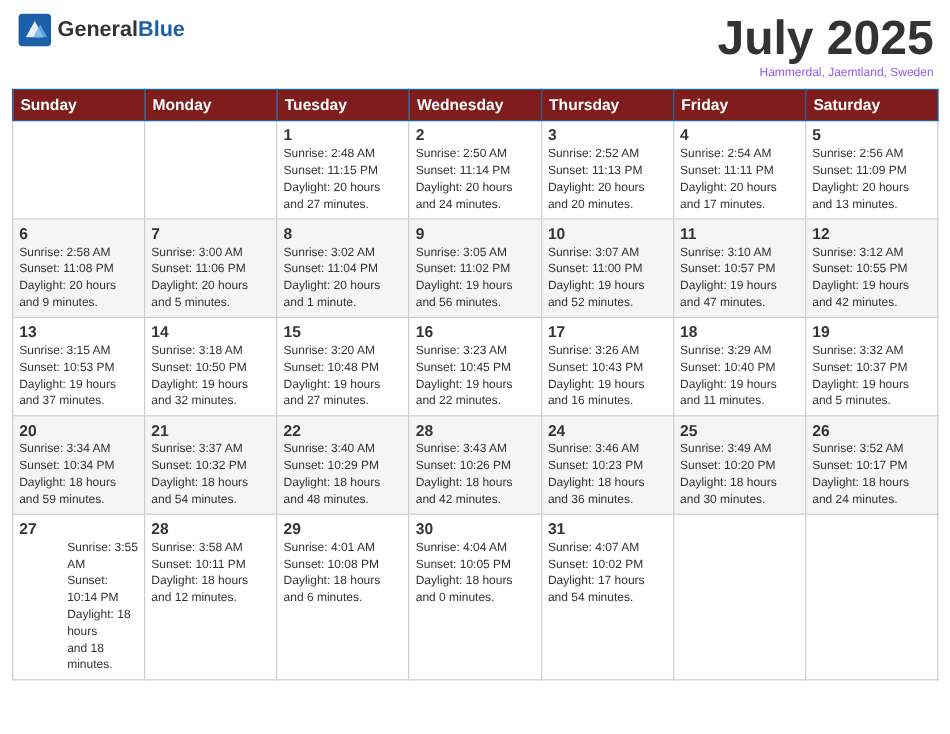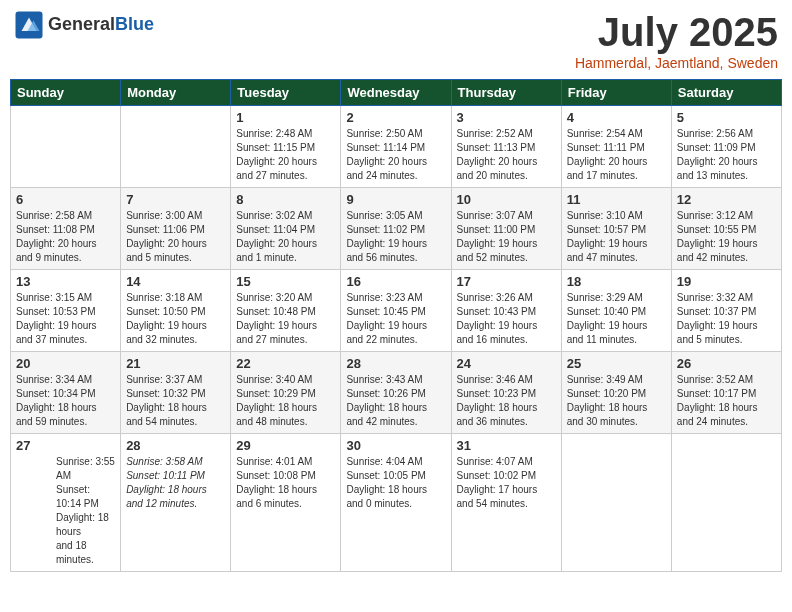--- a/index.html
+++ b/index.html
@@ -42,30 +42,30 @@
     }
     .title-area {
       text-align: right;
     }
     .month-title {
       font-size: 40px;
       font-weight: bold;
       color: #333;
     }
     .location-title {
-      font-size: 14px;
-      color: #c2410c;
+      font-size: 10px;
+      color: #8b5cf6;
     }
     .calendar {
       width: 100%;
       border-collapse: collapse;
       border: 1px solid #ccc;
     }
     .calendar th {
-      background: #14532d;
+      background: #7f1d1d;
       color: white;
       text-align: left;
       padding: 5px 6px;
       font-size: 13px;
       font-weight: bold;
       border: 1px solid #1a5fa8;
     }
     .calendar td {
       vertical-align: top;
       border: 1px solid #ccc;
@@ -322,21 +322,21 @@
       <tr>
         <td>
           <span class="day-num">27</span>
           <div class="day-info" style="white-space: pre-line; margin-left: 40px;">Sunrise: 3:55 AM
 Sunset: 10:14 PM
 Daylight: 18 hours
 and 18 minutes.</div>
         </td>
         <td>
           <span class="day-num">28</span>
-          <div class="day-info" style="white-space: pre-line; font-style: italic;">Sunrise: 3:58 AM
+          <div class="day-info" style="white-space: pre-line;">Sunrise: 3:58 AM
 Sunset: 10:11 PM
 Daylight: 18 hours
 and 12 minutes.</div>
         </td>
         <td>
           <span class="day-num">29</span>
           <div class="day-info" style="white-space: pre-line;">Sunrise: 4:01 AM
 Sunset: 10:08 PM
 Daylight: 18 hours
 and 6 minutes.</div>

